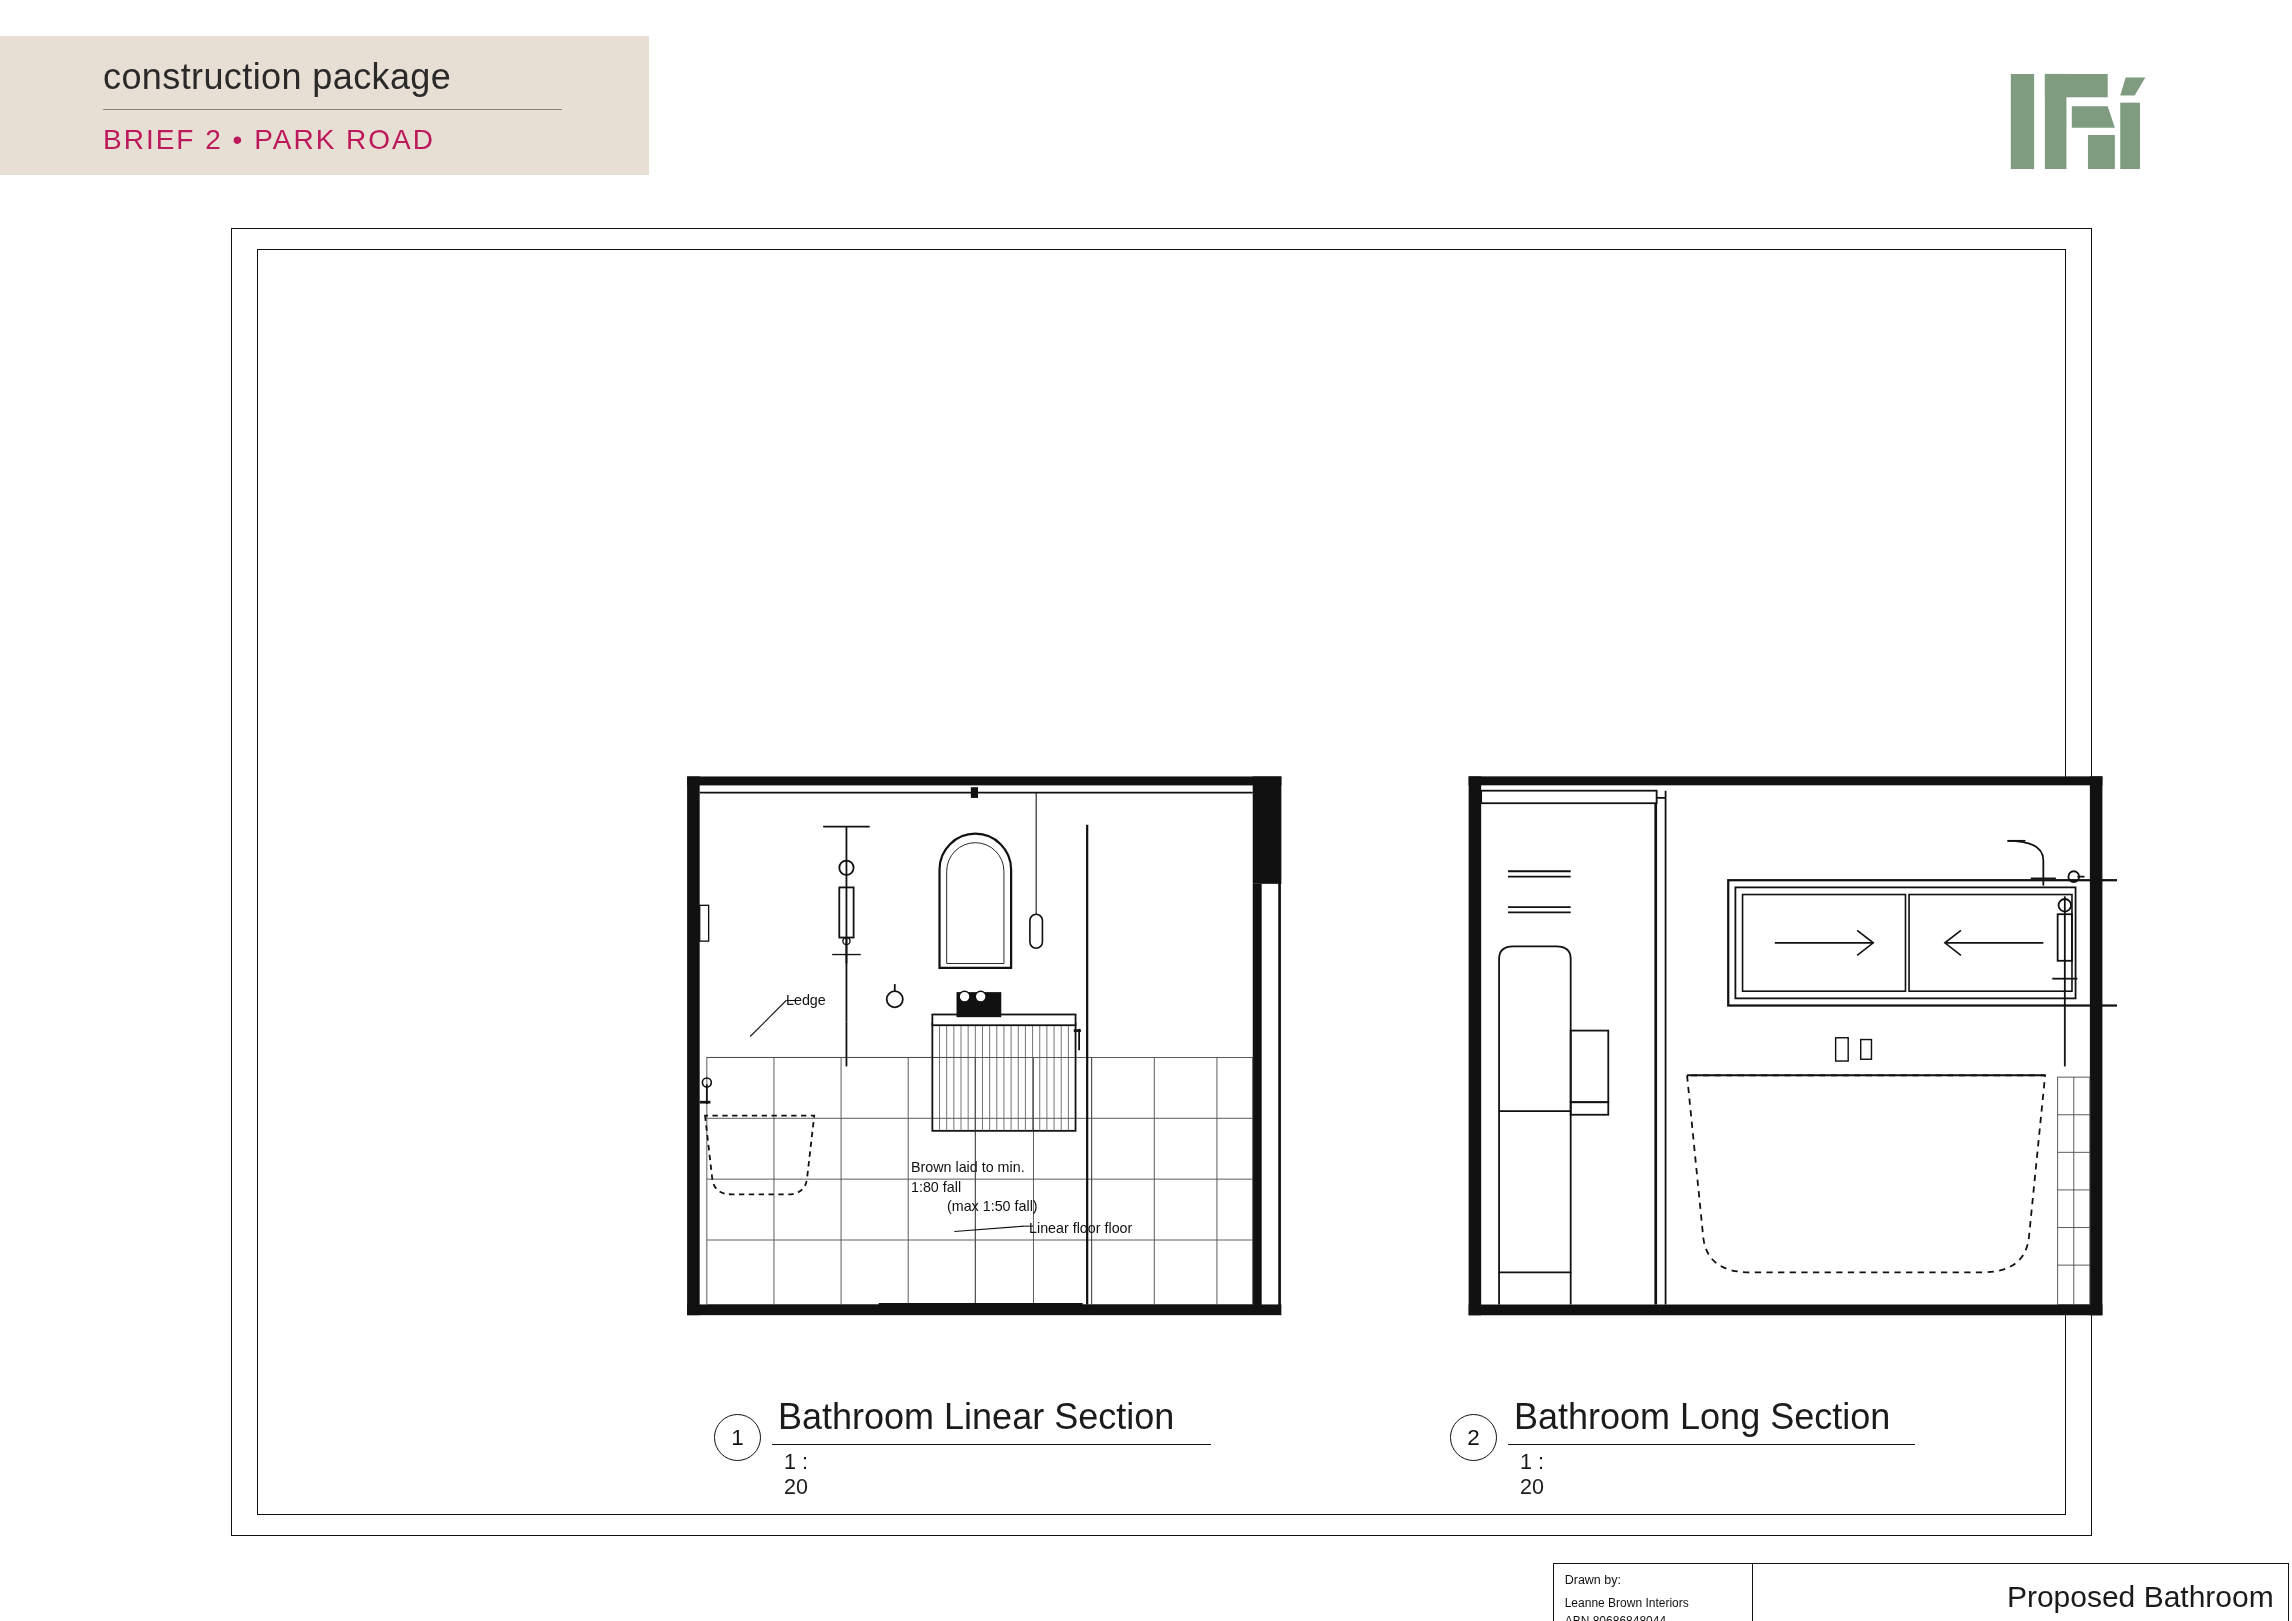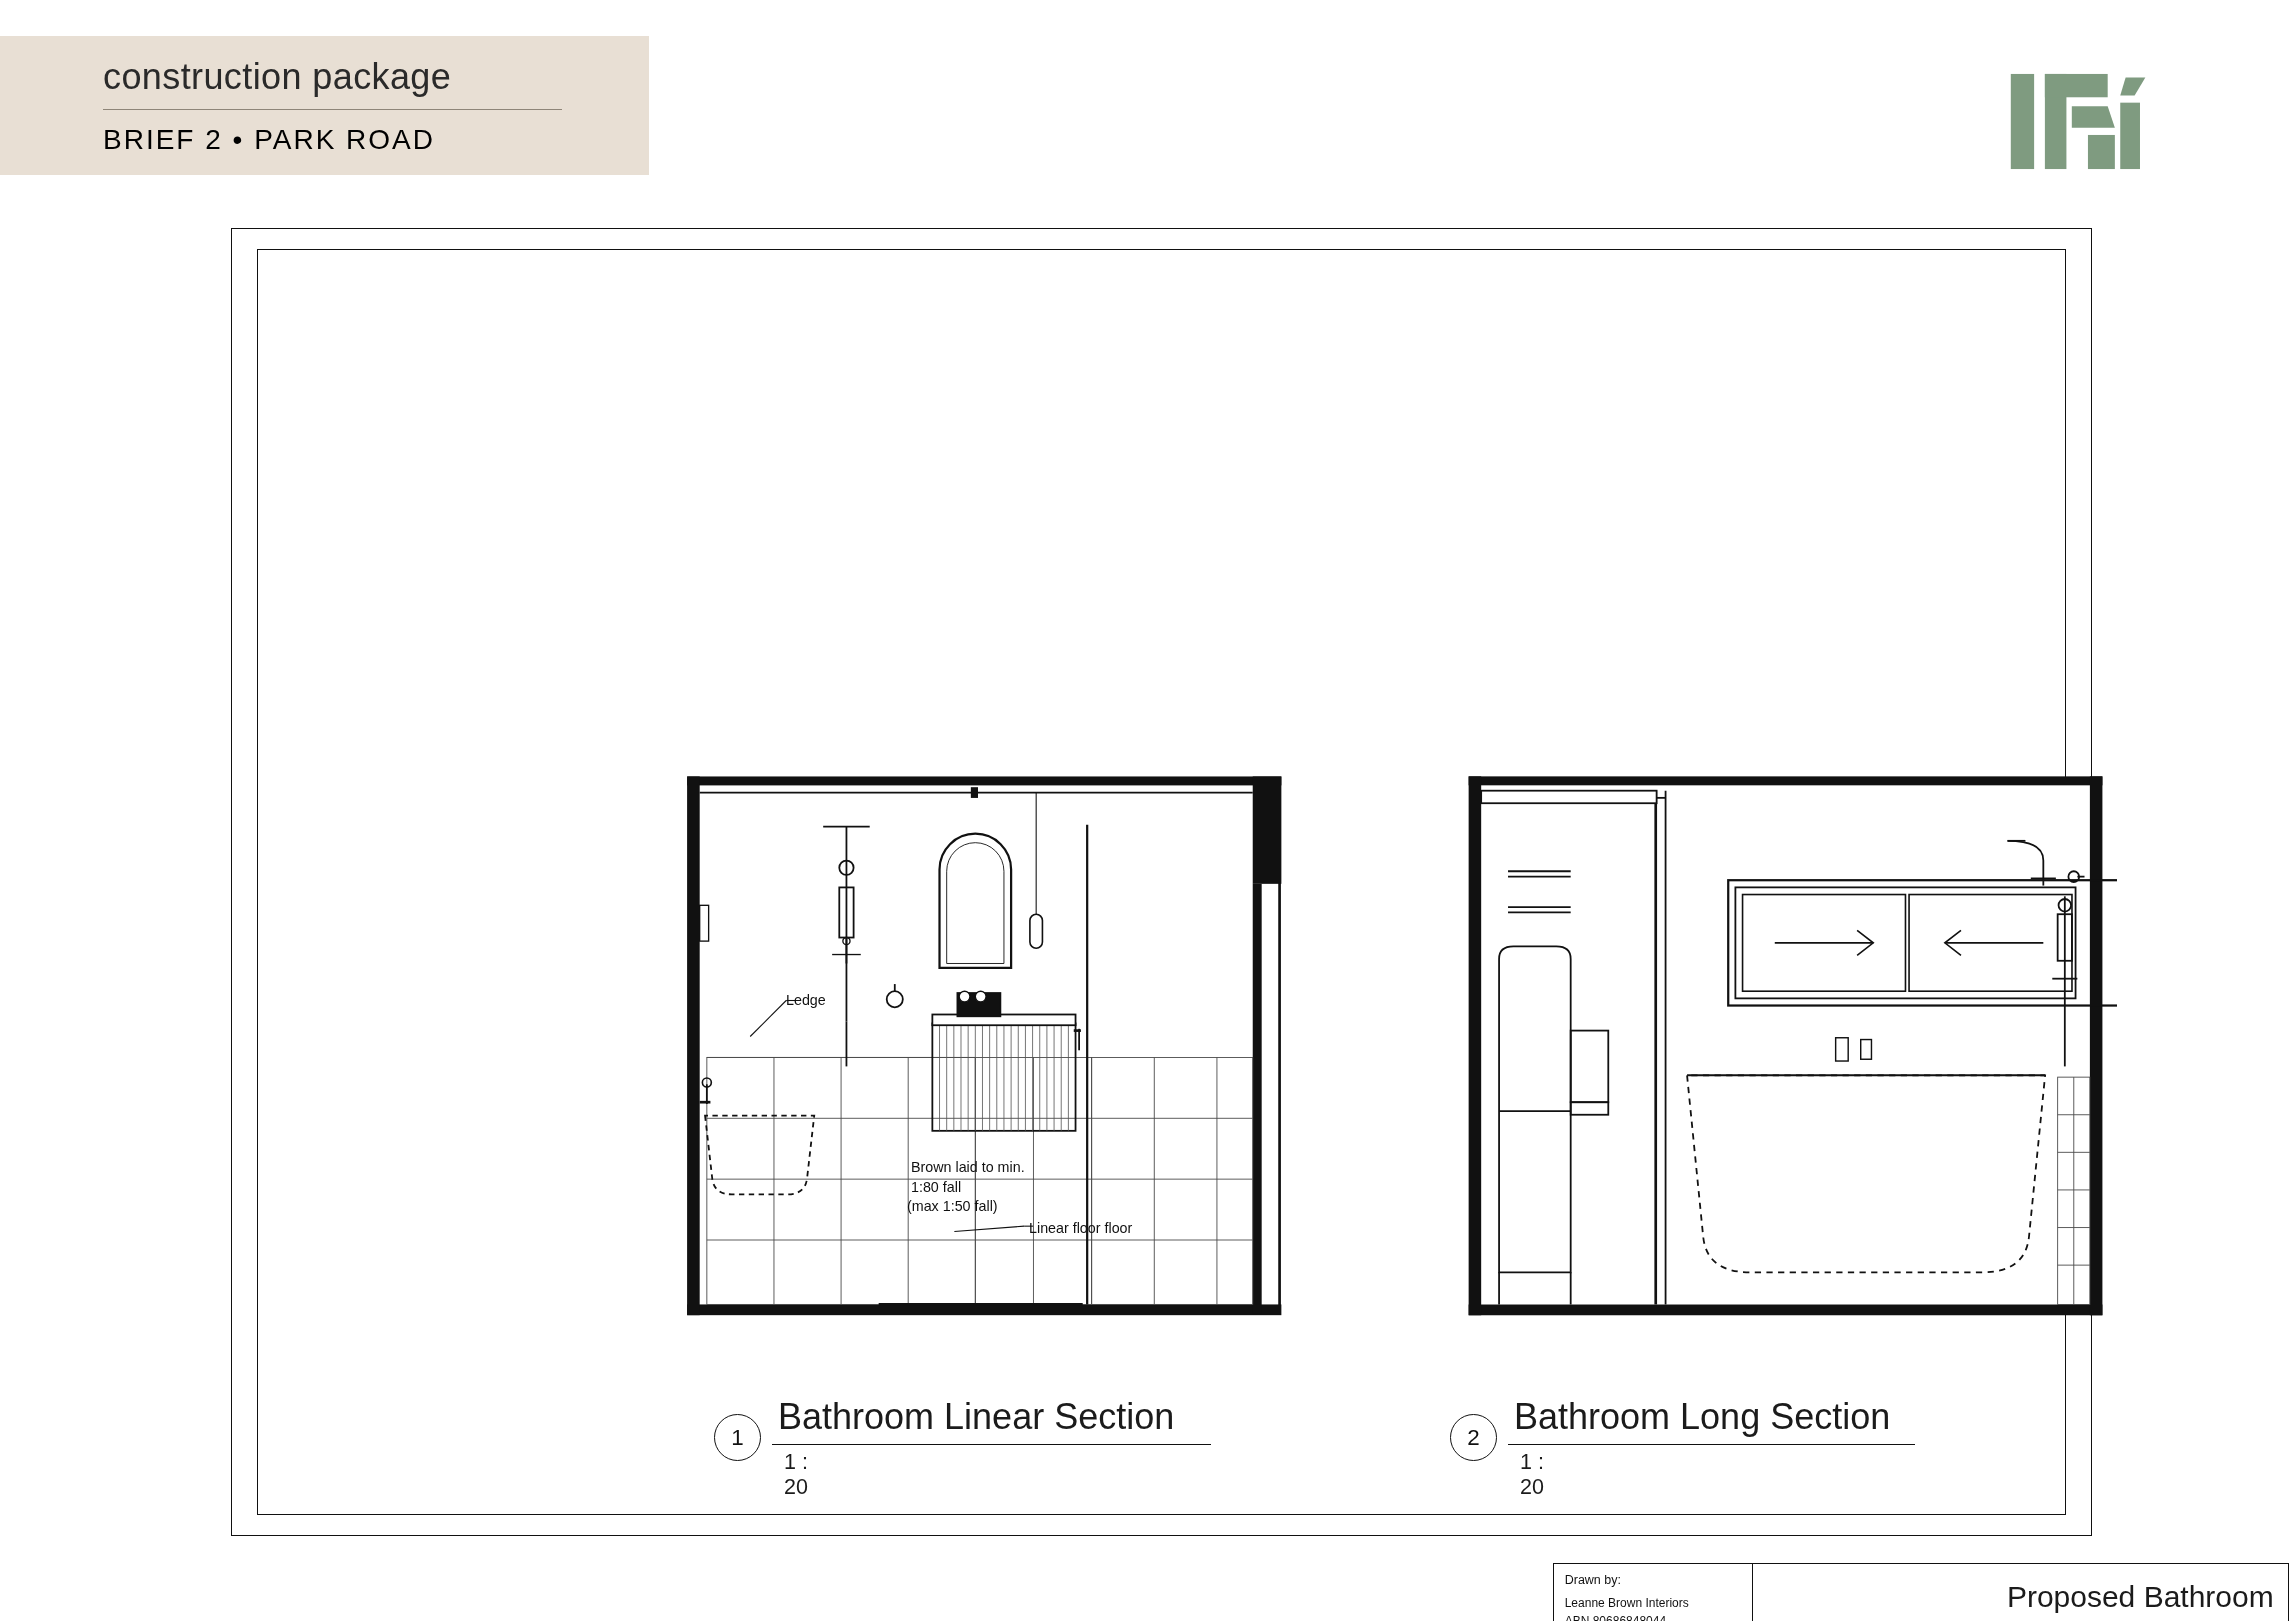--- a/index.html
+++ b/index.html
@@ -41,21 +41,21 @@
     width: 459px;
     height: 0.9px;
     background: #8e8578;
   }
   .header-sub {
     position: absolute;
     left: 103px;
     top: 124px;
     font-size: 28px;
     letter-spacing: 2px;
-    color: #000000;
+    color: #be185d;
     font-weight: 400;
   }
 
   
   .logo {
     position: absolute;
     right: 127px;
     top: 72px;
     width: 157px;
     height: 99px;
@@ -291,21 +291,21 @@
     </svg>
 
     <div class="anno" style="left:106px; top:220px;">Ledge</div>
     <svg style="position:absolute;left:54px;top:224px;" width="63" height="47" viewBox="0 0 70 52">
       <line x1="58" y1="6" x2="18" y2="46" stroke="#111" stroke-width="1.2"></line>
       <line x1="58" y1="6" x2="68" y2="6" stroke="#111" stroke-width="1.2"></line>
     </svg>
 
     <div class="anno" style="left:231px; top:387px;">Brown laid to min.</div>
     <div class="anno" style="left:231px; top:407px;">1:80 fall</div>
-    <div class="anno" style="left:227px; top:426px;">(max 1:50 fall)</div>
+    <div class="anno" style="left:227px; top:426px;padding-left:40px;">(max 1:50 fall)</div>
 
     <div class="anno" style="left:349px; top:448px;">Linear floor floor</div>
     <svg style="position:absolute;left:269px;top:430px;" width="85" height="36" viewBox="0 0 95 40">
       <line x1="6" y1="34" x2="84" y2="28" stroke="#111" stroke-width="1.2"></line>
       <line x1="84" y1="28" x2="94" y2="28" stroke="#111" stroke-width="1.2"></line>
     </svg>
   </div>
 
   <div class="drawing dwg-long">
     <svg width="654" height="555" viewBox="0 0 730 620">

